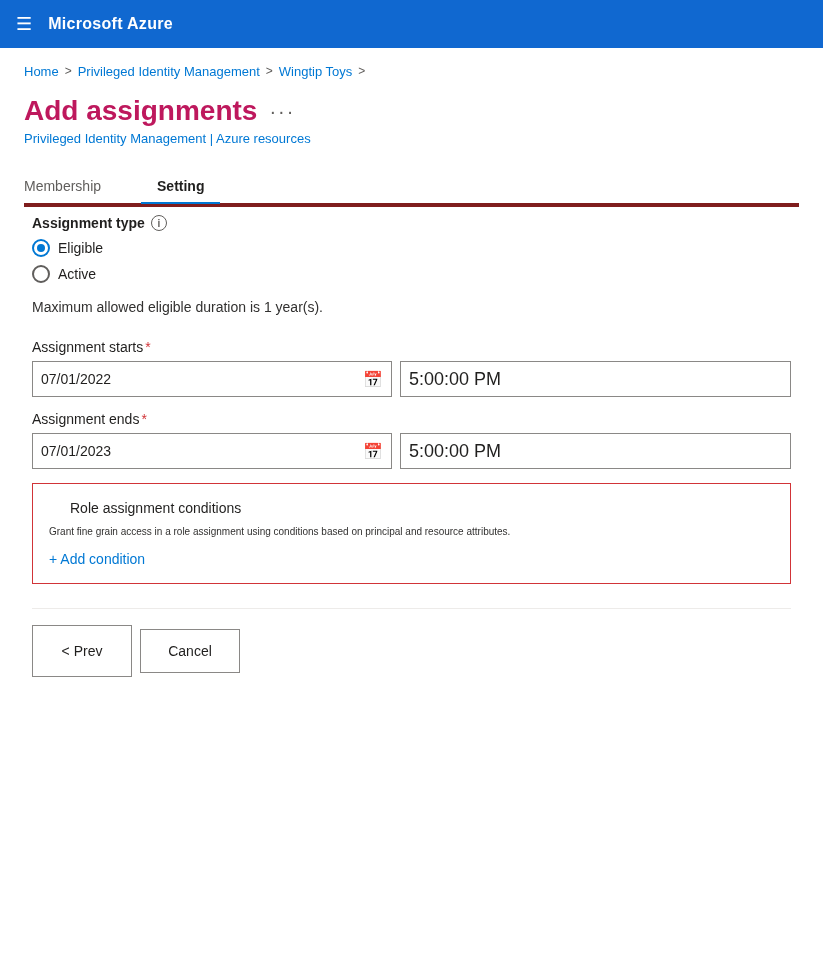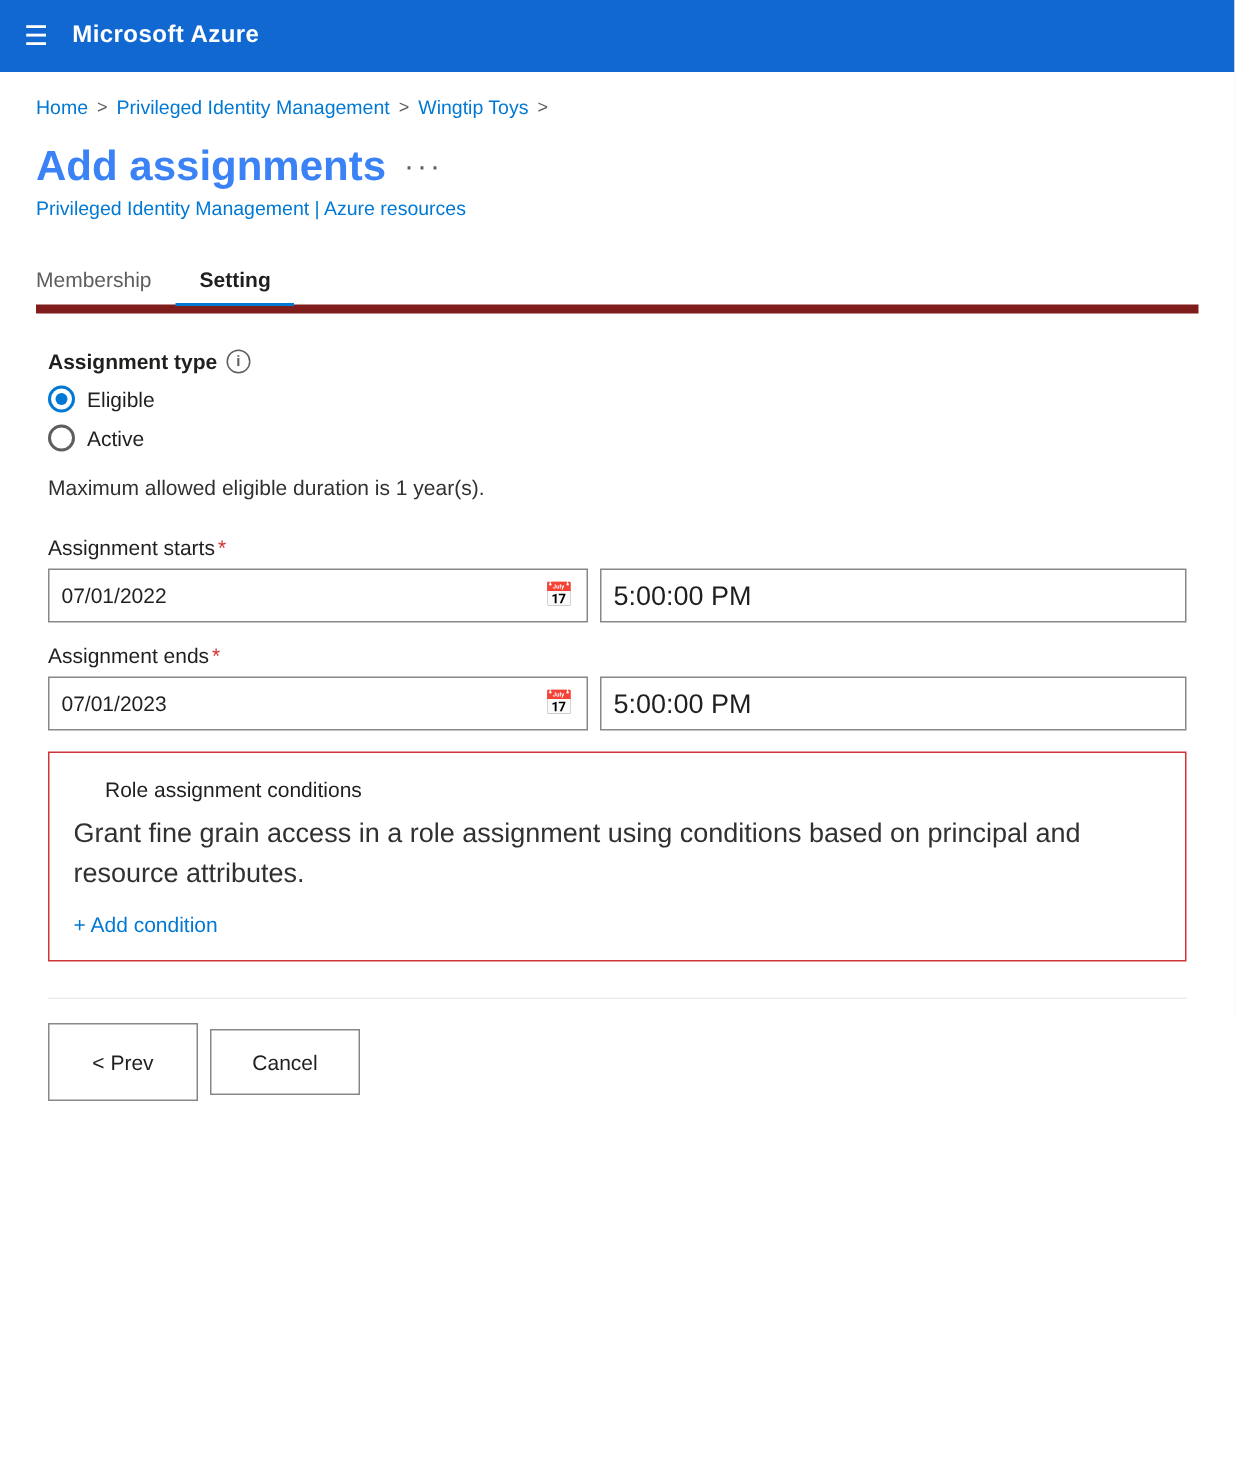--- a/index.html
+++ b/index.html
@@ -51,39 +51,40 @@
     
     .page-header {
       display: flex;
       align-items: center;
       gap: 12px;
       margin-bottom: 4px;
     }
     .page-title {
       font-size: 28px;
       font-weight: 600;
-      color: #3b82f6;
+      color: #be185d;
     }
     .page-header-dots {
       font-size: 20px;
       color: #605e5c;
       cursor: pointer;
       letter-spacing: 2px;
     }
     .page-subtitle {
       font-size: 13px;
       color: #0078d4;
       margin-bottom: 24px;
     }
 
     
     .tabs {
       display: flex;
-      border-bottom: 6px solid #7f1d1d;
-      margin-bottom: 24px;
+      border-bottom: 4px solid #7f1d1d;
+      margin-bottom: 8px;
+      gap: 24px;
     }
     .tab {
       padding: 8px 16px;
       font-size: 14px;
       cursor: pointer;
       color: #605e5c;
       border-bottom: 2px solid transparent;
       margin-bottom: -1px;
     }
     .tab.active {
@@ -236,21 +237,21 @@
       margin-top: 8px;
     }
     .conditions-title {
       font-size: 14px;
       font-weight: 400;
       color: #201f1e;
       margin-bottom: 8px;
       margin-left: 21px;
     }
     .conditions-desc {
-      font-size: 18px;
+      font-size: 10px;
       color: #323130;
       margin-bottom: 12px;
       line-height: 1.5;
     }
     .add-condition-link {
       color: #0078d4;
       font-size: 14px;
       cursor: pointer;
       text-decoration: none;
     }

